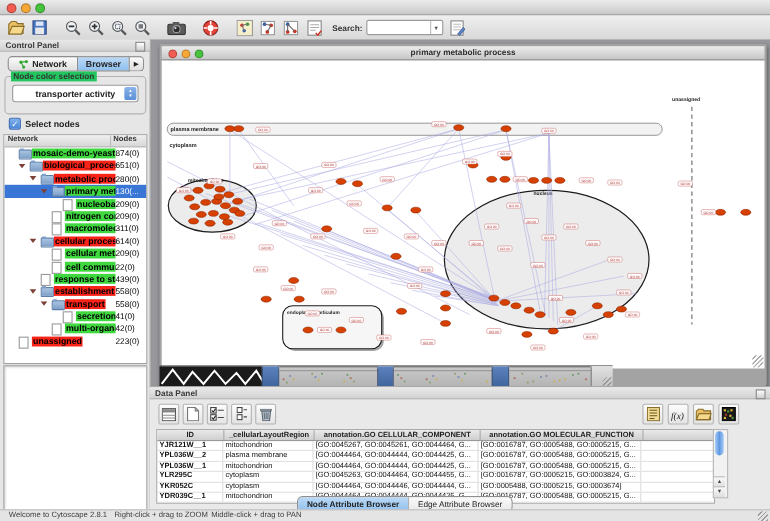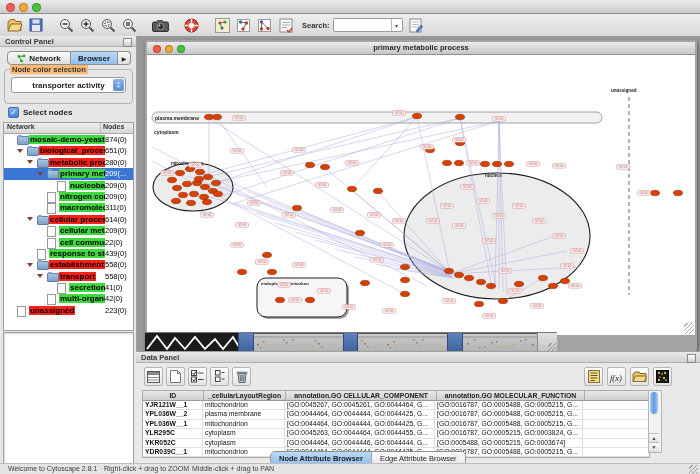--- a/index.html
+++ b/index.html
@@ -32,21 +32,21 @@
   .float-icon{position:absolute;right:4px;top:2px;width:7px;height:7px;border:1px solid #8a8a8a;
     background:linear-gradient(#fff,#ccc);}
   #cp-tabs{position:absolute;left:7px;top:15px;height:14px;display:flex;}
   .cp-tab{height:14px;box-sizing:border-box;border:1px solid #8f8f8f;font-size:8px;font-weight:bold;
     color:#222;display:flex;align-items:center;justify-content:center;background:linear-gradient(#fbfbfb,#dedede);}
   .cp-tab.first{border-radius:4px 0 0 4px;width:64px;}
   .cp-tab.sel{background:linear-gradient(#bcd9f6,#8fc0ee);border-left:none;width:47px;}
   .cp-tab.arrow{border-left:none;border-radius:0 4px 4px 0;width:13px;font-size:6px;color:#222;}
   #color-group{position:absolute;left:4px;top:33px;width:127px;height:33px;border:1px solid #b2b2b2;
     border-radius:4px;}
-  #color-group legend,#color-group .legend{position:absolute;left:5px;top:-5px;background:#fdba74;
+  #color-group legend,#color-group .legend{position:absolute;left:5px;top:-5px;background:#22c55e;
     padding:0 2px;font-size:7.5px;font-weight:bold;color:#333;}
   #region-select{position:absolute;left:6px;top:7px;width:113px;height:14px;background:#fff;
     border:1px solid #9a9a9a;border-radius:3px;font-size:8px;font-weight:bold;color:#222;
     display:flex;align-items:center;justify-content:center;}
   #region-select .stepper{position:absolute;right:1px;top:1px;bottom:1px;width:11px;border-radius:2px;
     background:linear-gradient(#8ab4ea,#5b8fd6);display:flex;flex-direction:column;align-items:center;
     justify-content:center;color:#fff;font-size:4px;line-height:4px;}
   #select-row{position:absolute;left:8px;top:71px;display:flex;align-items:center;gap:4px;}
   #select-checkbox{width:9px;height:9px;border-radius:2px;background:linear-gradient(#7fb0ea,#4a86d8);
     border:1px solid #3a6ab8;color:#fff;font-size:8px;line-height:9px;text-align:center;}
@@ -318,21 +318,21 @@
         <div class="trow">
           <div class="texp" style="left: 23px;"></div>
           <div class="tfolder" style="left: 33px;"></div>
           <div class="tlabel red" style="left: 45px; max-width: 54px;">metabolic process</div>
           <div class="tcount">280(0)</div>
         </div>
         <div class="trow sel">
           <div class="texp" style="left: 33px;"></div>
           <div class="tfolder" style="left: 43px;"></div>
           <div class="tlabel green" style="left: 55px; max-width: 44px;">primary metaboli</div>
-          <div class="tcount">209(...</div>
+          <div class="tcount">130(...</div>
         </div>
         <div class="trow">
           <div class="tfile" style="left: 53px;"></div>
           <div class="tlabel green" style="left: 65px; max-width: 34px;">nucleobase-</div>
           <div class="tcount">209(0)</div>
         </div>
         <div class="trow">
           <div class="tfile" style="left: 43px;"></div>
           <div class="tlabel green" style="left: 55px; max-width: 44px;">nitrogen compo</div>
           <div class="tcount">209(0)</div>

